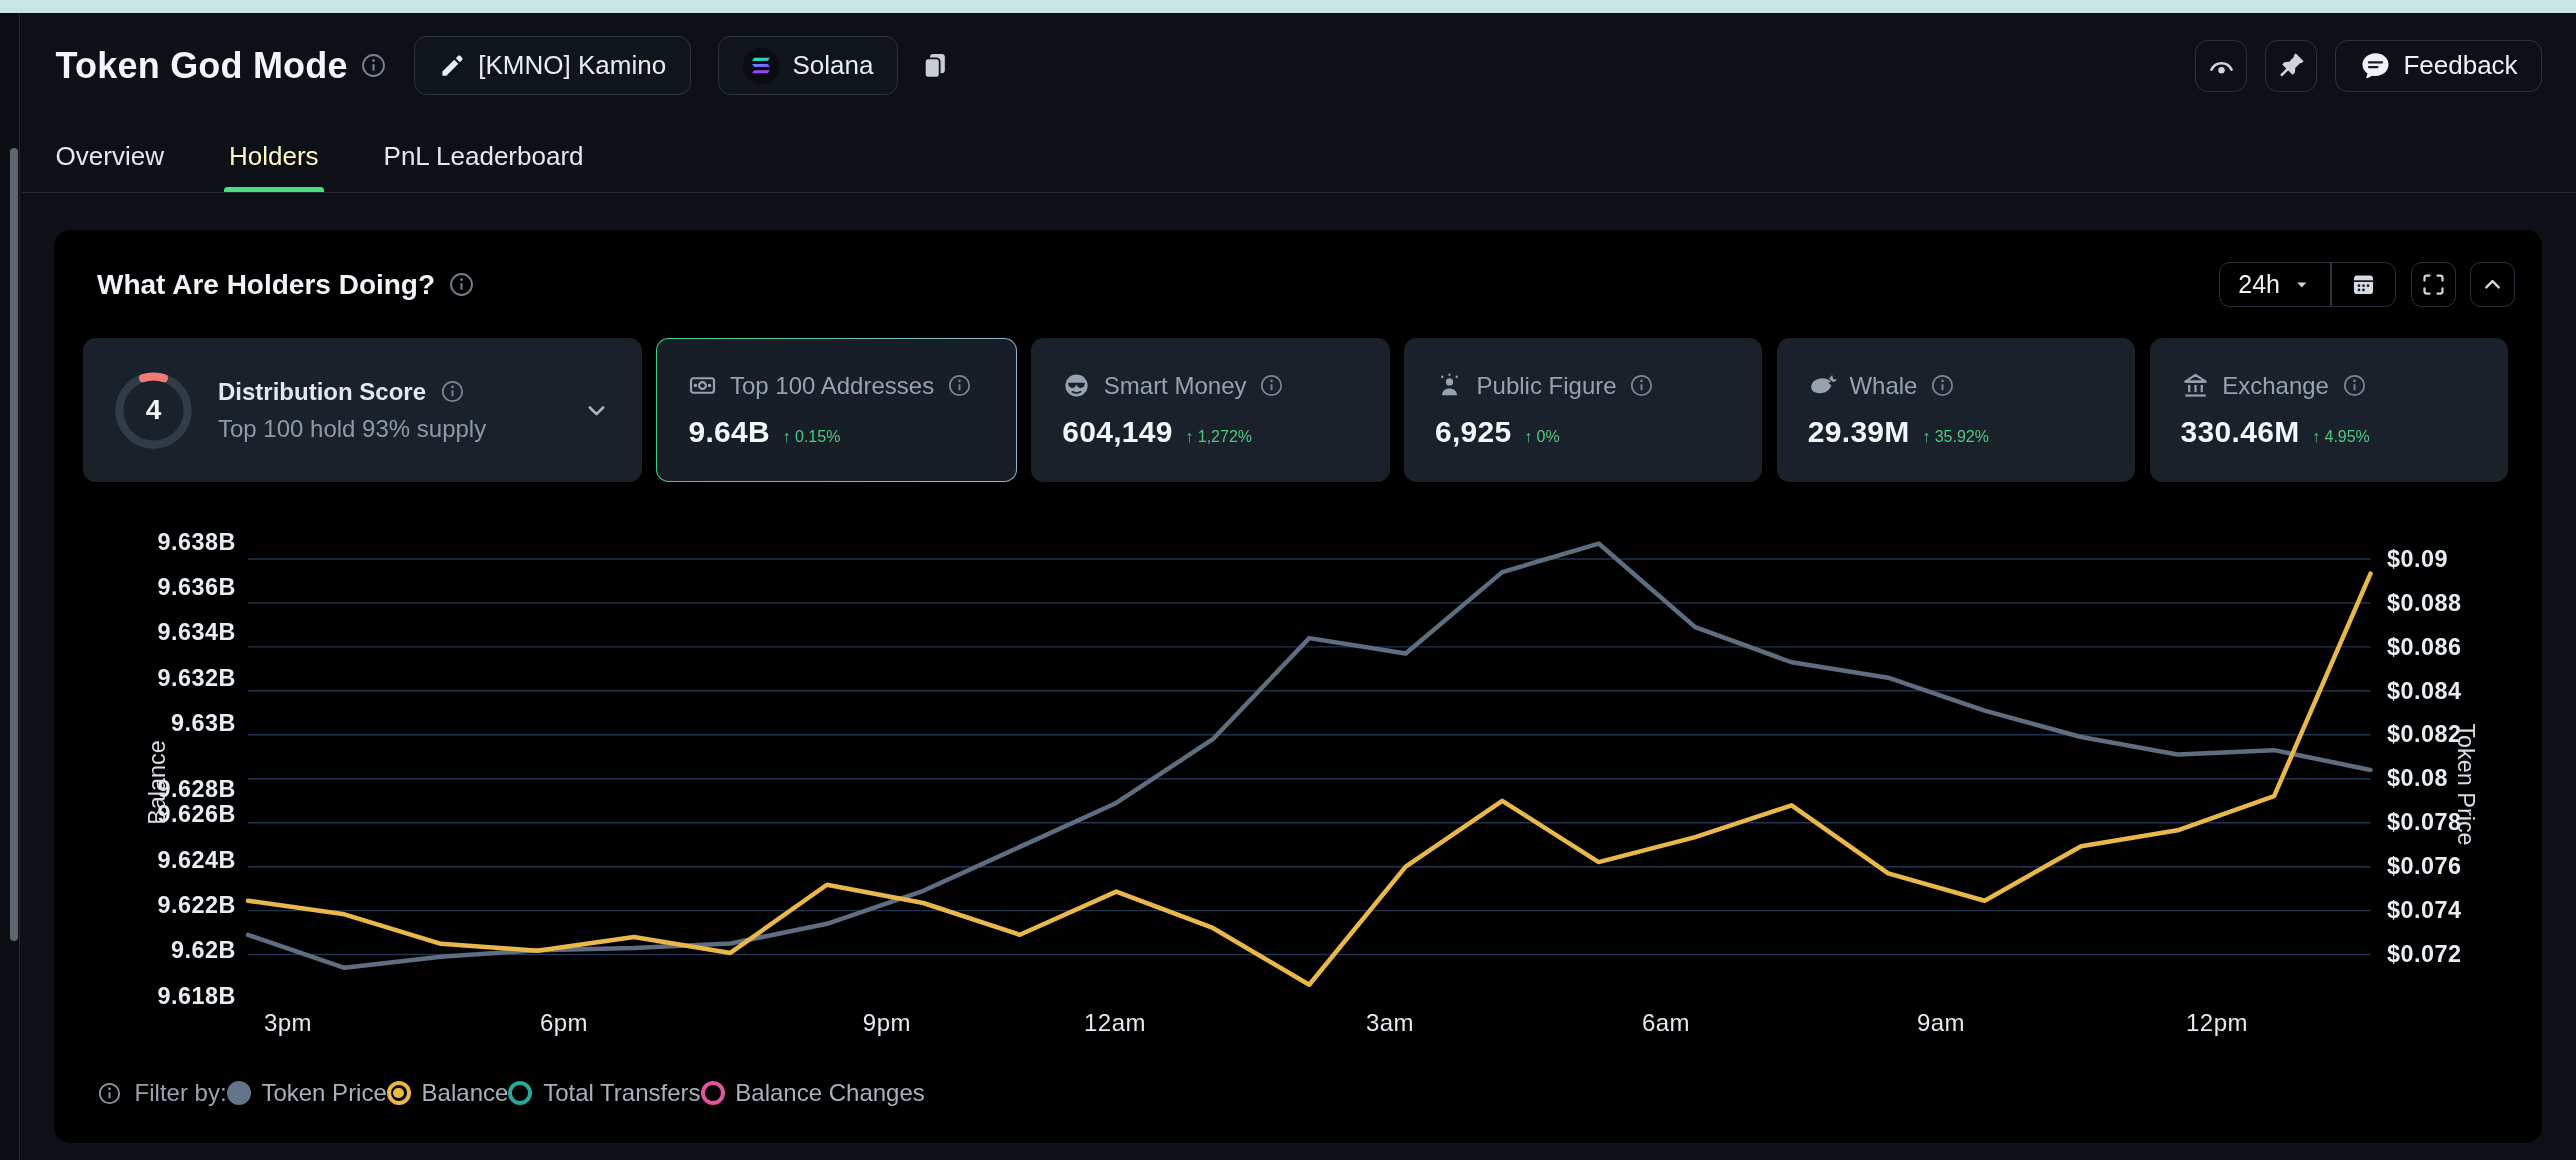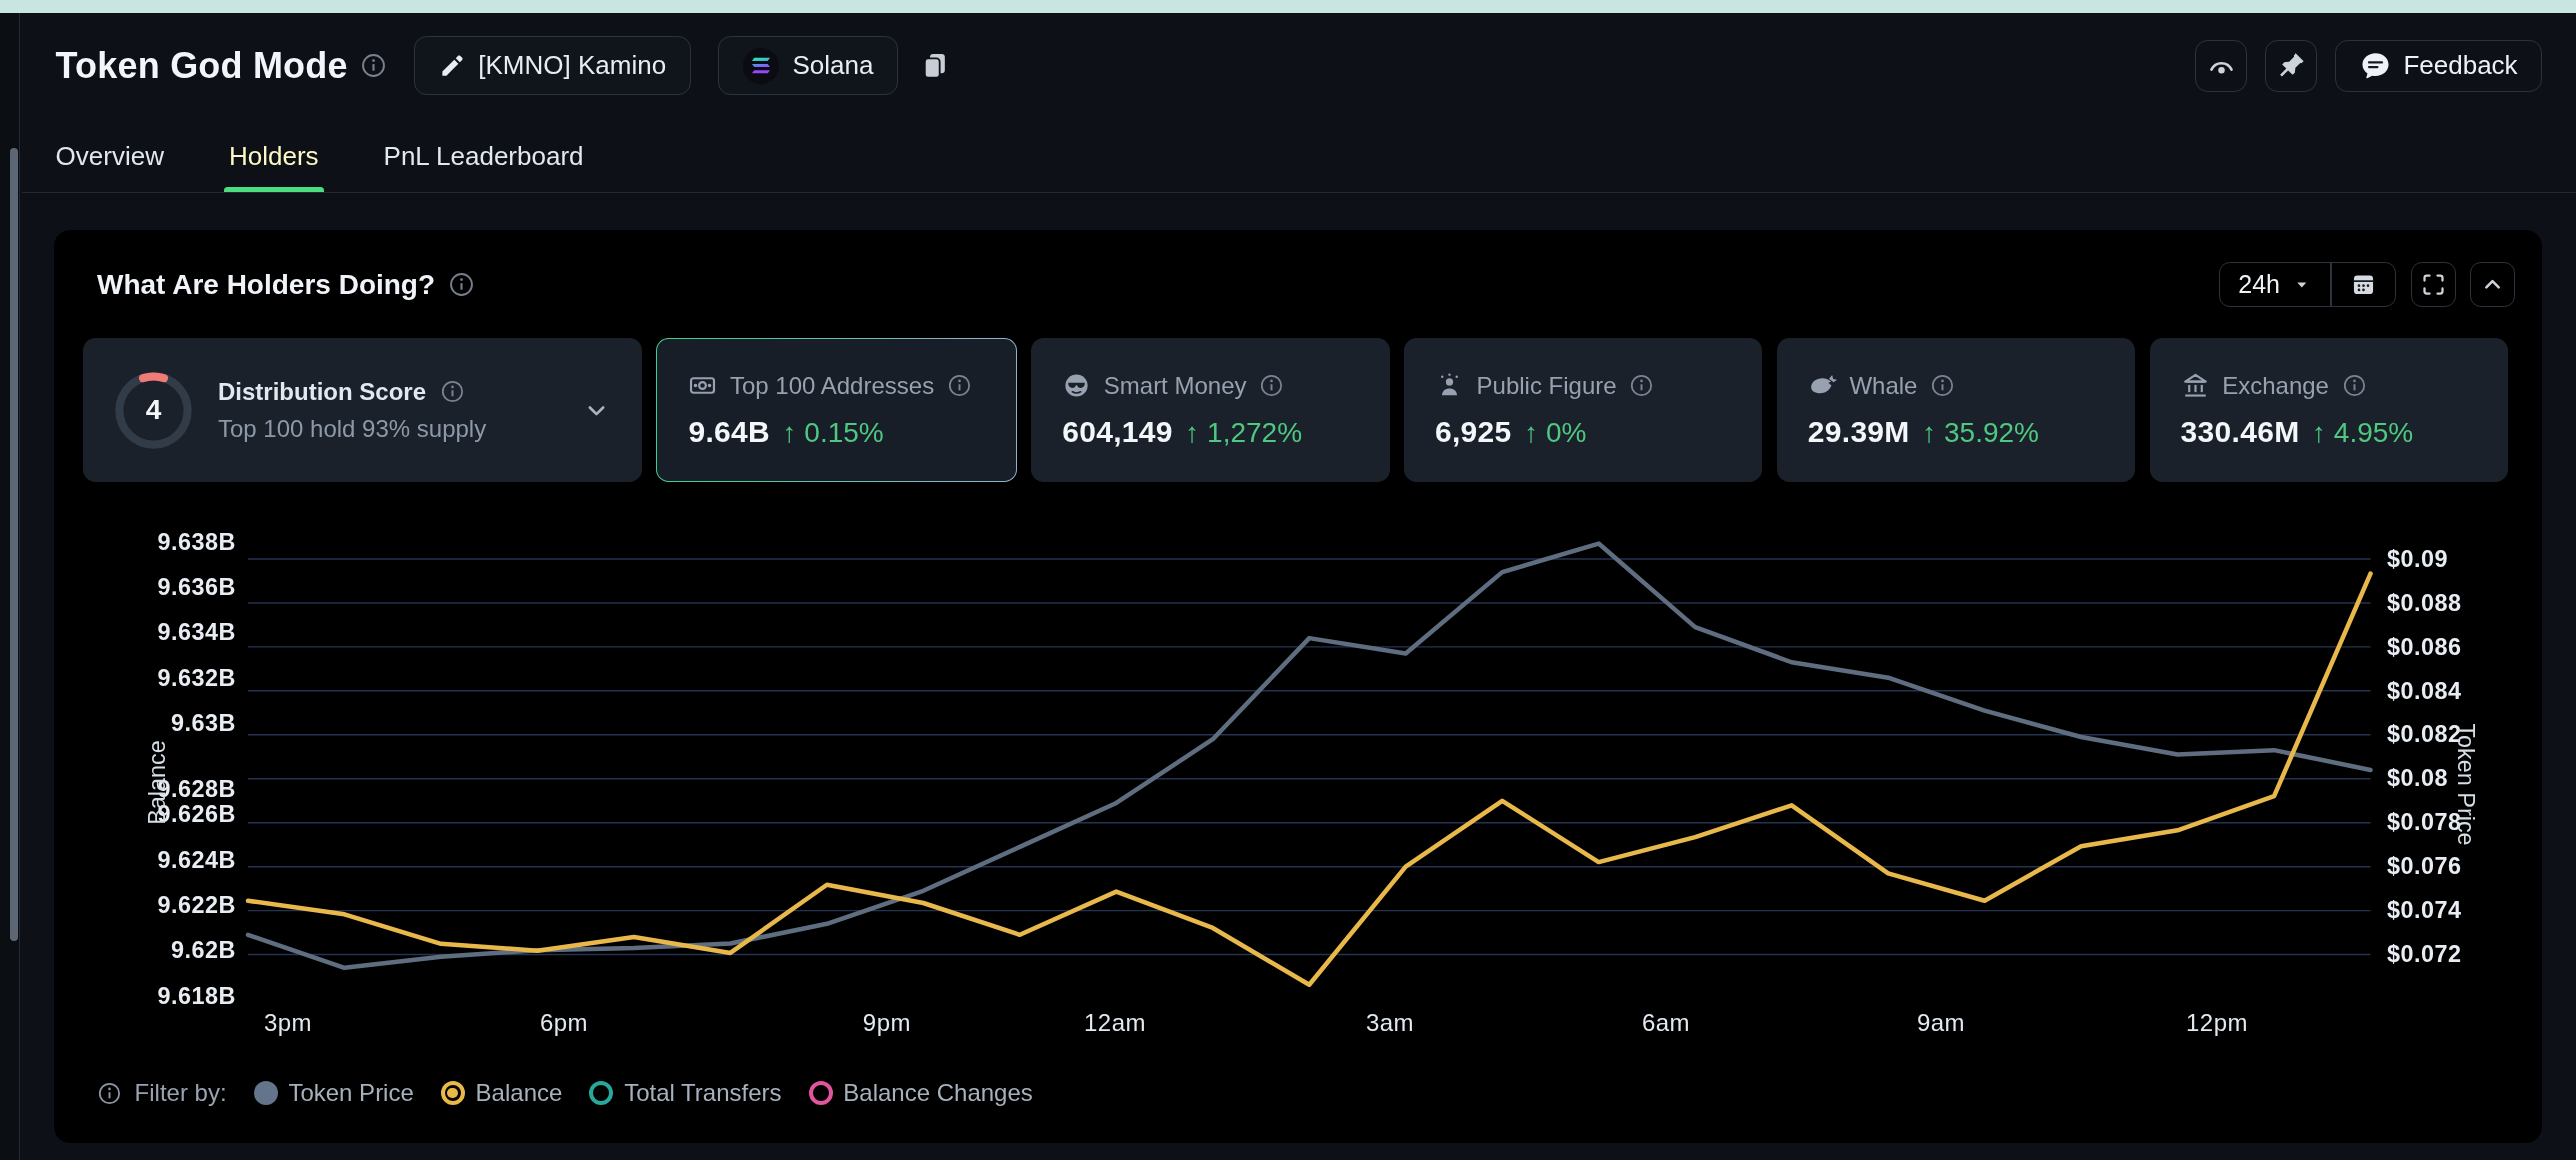--- a/index.html
+++ b/index.html
@@ -44,40 +44,40 @@
 
   
   .stat-row { position:absolute; left:29px; right:34px; top:108px; height:144px; display:flex; gap:14.4px; }
   .stat-card { background:#1a212b; border-radius:12.6px; flex:1; padding:0 31px; display:flex; flex-direction:column; justify-content:center; gap:14.4px; cursor:pointer; }
   .stat-card.dist { flex:none; width:559px; flex-direction:row; align-items:center; gap:25px; }
   .stat-card.selected { background:linear-gradient(#171e28,#171e28) padding-box, linear-gradient(90deg,#3ecf8e,#8fb3cc) border-box; border:1.8px solid transparent; }
   .stat-top { display:flex; align-items:center; gap:12.6px; }
   .stat-title { font-size:24px; color:#97a1af; }
   .stat-value-row { display:flex; align-items:baseline; gap:12.6px; }
   .stat-value { font-size:30px; font-weight:700; color:#f4f7fa; letter-spacing:0.3px; }
-  .stat-change { font-size:28px; color:#4fc881;text-align:right; }
+  .stat-change { font-size:16px; color:#4fc881;text-align:right; }
   .gauge-wrap { position:relative; width:79px; height:79px; flex:none; }
   .gauge-num { position:absolute; inset:0; display:flex; align-items:center; justify-content:center; font-size:28px; font-weight:700; color:#f4f7fa; }
   .dist-text { display:flex; flex-direction:column; gap:9px; }
   .dist-sub { font-size:24px; color:#8e99a8; }
   .dist-chev { margin-left:auto; }
 
   
   .chart-area { position:absolute; inset:0; }
   #chart-svg { position:absolute; left:0; top:0; }
   .tick { position:absolute; height:31px; line-height:31px; font-size:23.4px; font-weight:600; color:#e8edf3; letter-spacing:0.5px; }
   .tick.bal { width:153px; text-align:right; }
   .tick.price { width:153px; text-align:left; }
   .tick.xlab { width:144px; text-align:center; font-weight:400; color:#e3e9f0; font-size:24px; }
   .axis-name { position:absolute; font-size:23.4px; color:#d7dde5; white-space:nowrap; }
   .axis-name.left { left:61px; top:539px; transform:rotate(-90deg); transform-origin:center; }
   .axis-name.right { right:16px; top:541px; transform:rotate(90deg); transform-origin:center; }
 
   
-  .legend { position:absolute; left:43px; bottom:36px; display:flex; align-items:center; gap:27px; }
+  .legend { position:absolute; left:43px; bottom:36px; display:flex; align-items:center; }
   .legend-prefix { font-size:24px; color:#98a2b0; display:flex; align-items:center; gap:12.6px; }
   .legend-item { display:flex; align-items:center; gap:10.8px; cursor:pointer; }
   .legend-label { font-size:24px; color:#a7b1bd; }
   .marker { width:24px; height:24px; border-radius:50%; flex:none; }
   .marker.filled-gray { background:#64748b; }
   .marker.radio-yellow { border:4.5px solid #e9b84a; position:relative; }
   .marker.radio-yellow::after { content:""; position:absolute; left:2.7px; top:2.7px; right:2.7px; bottom:2.7px; border-radius:50%; background:#e9b84a; }
   .marker.ring-teal { border:4.5px solid #2aa79b; }
   .marker.ring-pink { border:4.5px solid #e0559d; }
 

